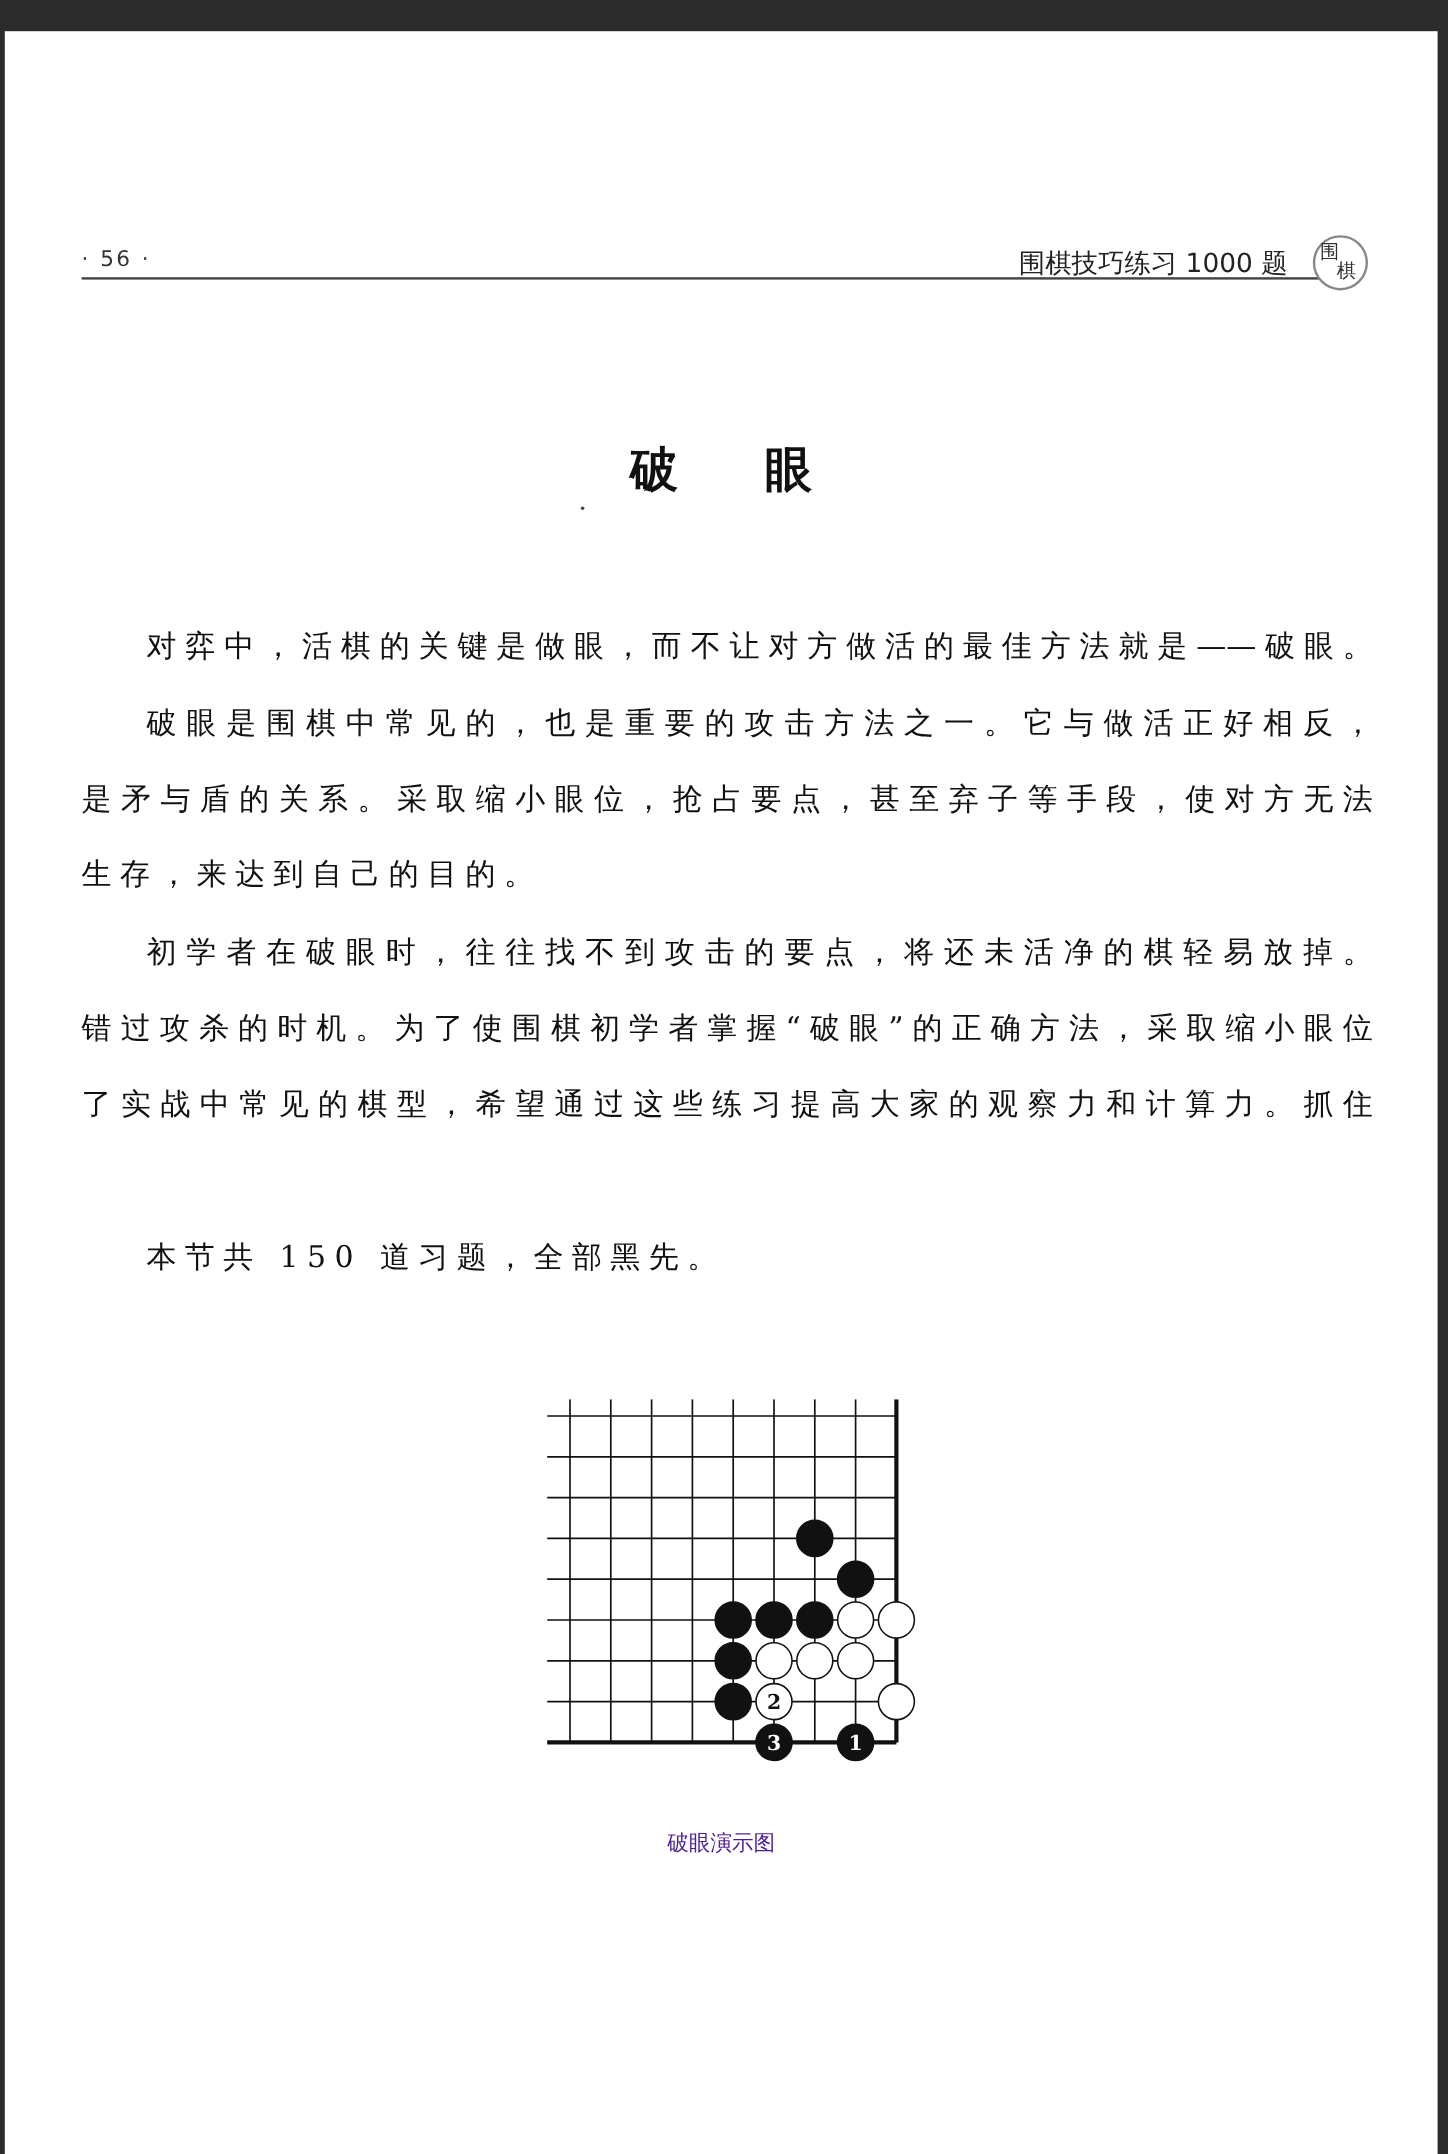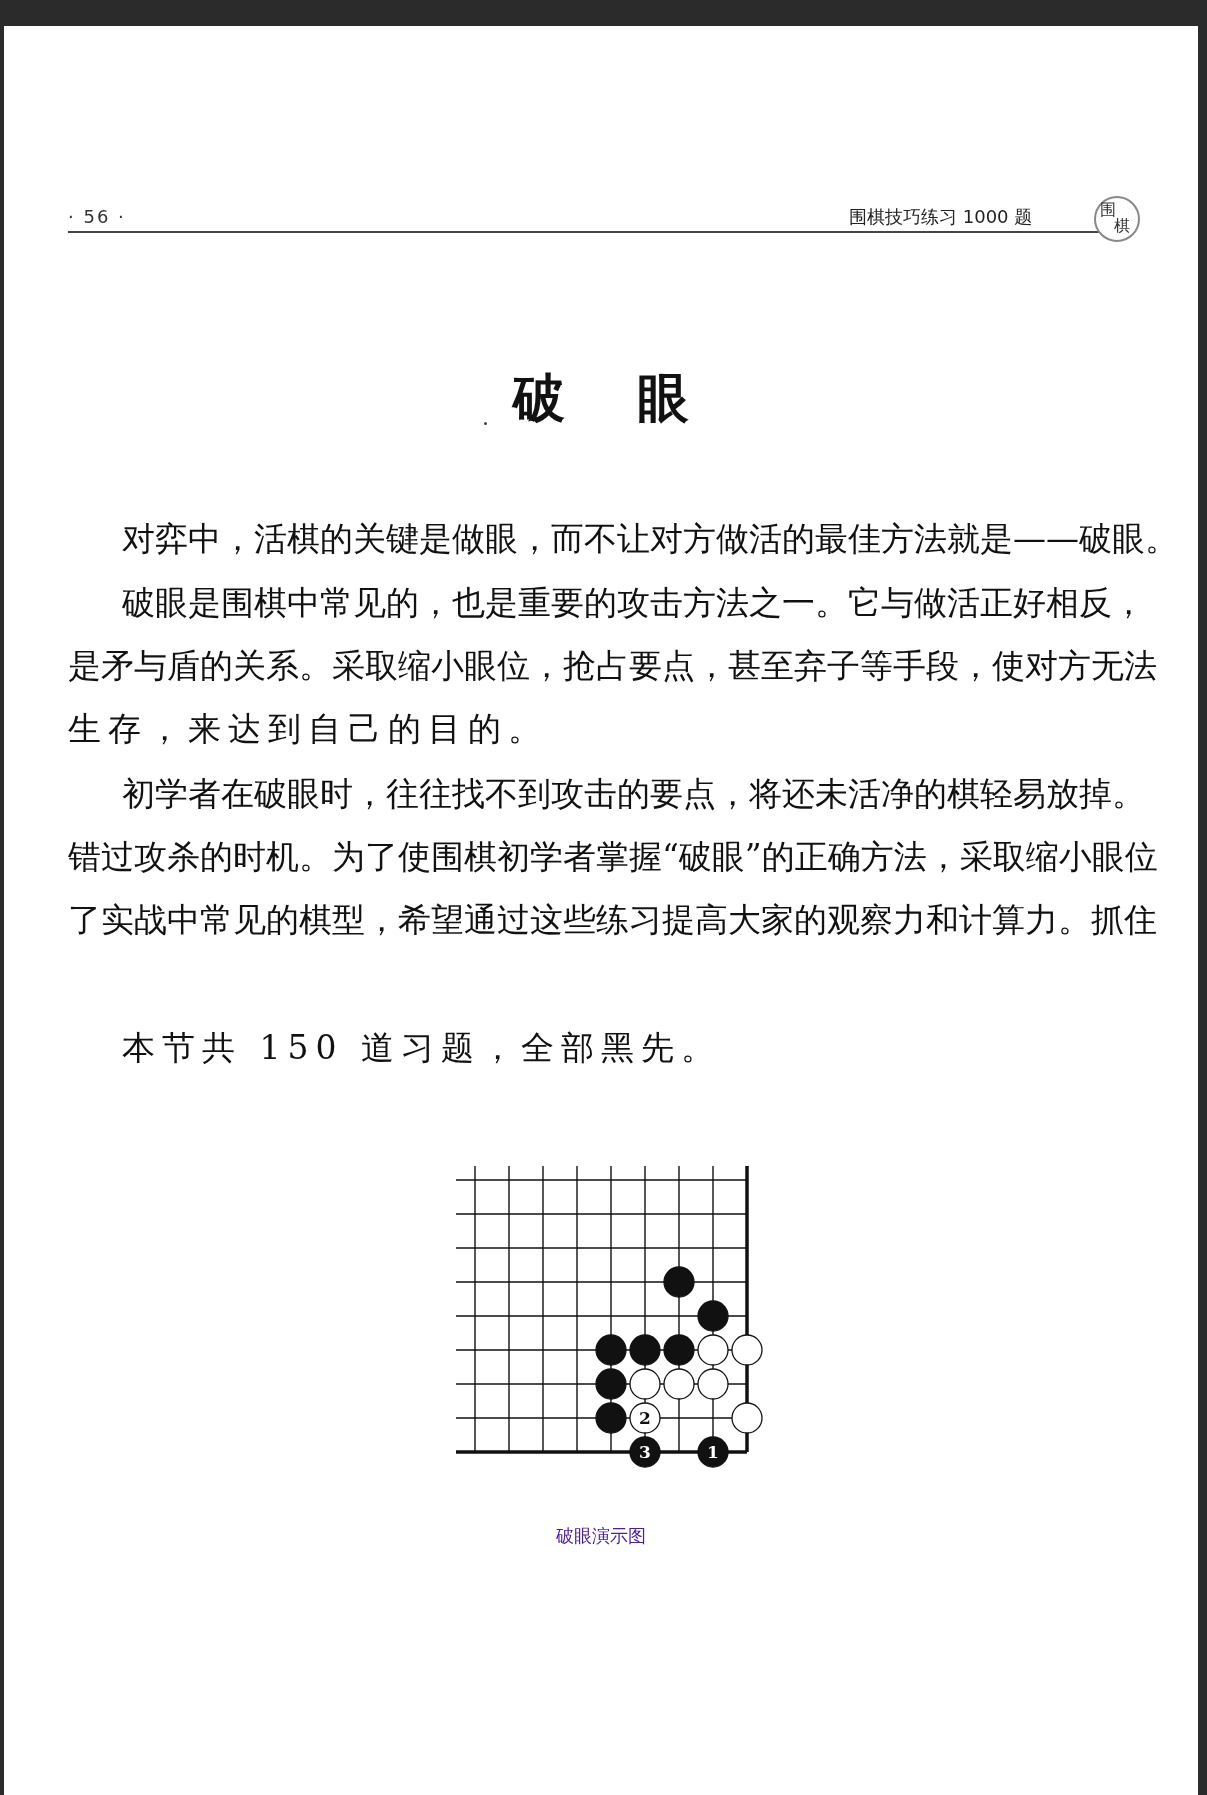--- a/index.html
+++ b/index.html
@@ -1,29 +1,29 @@
 <!DOCTYPE html>
 <html><head>
 <meta charset="utf-8">
 <style>
   html, body { margin:0; padding:0; }
   body { width:1207px; height:1795px; background:#2b2b2b; position:relative; overflow:hidden; }
   .page { position:absolute; left:4px; top:5px; width:1194px; height:1784px; background:#ffffff;margin-top:21px; }
   .abs { position:absolute; }
   .header-num { left:64px; top:180px; font-family:"DejaVu Sans", sans-serif; font-size:18px; color:#333; letter-spacing:2px; white-space:pre; }
-  .header-title { left:845px; top:179px; font-family:"DejaVu Sans", sans-serif; font-size:18px; color:#222; white-space:nowrap; }
+  .header-title { left:845px; top:179px; font-family:"DejaVu Sans", sans-serif; font-size:22px; color:#222; white-space:nowrap; }
   .header-rule { left:64px; top:205px; width:1035px; height:2px; background:#444; }
   .logo { left:1090px; top:170px; width:42px; height:42px; border:2px solid #888; border-radius:50%; background:#fff; }
   .logo span { position:absolute; font-family:"DejaVu Sans", sans-serif; color:#333; }
   .logo .l1 { left:4px; top:2px; font-size:16px; }
   .logo .l2 { left:18px; top:18px; font-size:16px; }
-  .title { left:0; width:1194px; top:338px; text-align:center; font-family:Liberation Mono, monospace; font-weight:bold; font-size:52px; color:#111; letter-spacing:0; }
+  .title { left:0; width:1194px; top:338px; text-align:center; font-family:Liberation Mono, monospace; font-weight:bold; font-size:40px; color:#111; letter-spacing:0; }
   .title span { margin:0 36px; }
   .dot { width:3px; height:3px; border-radius:50%; background:#444; }
-  .line { position:absolute; font-family:"DejaVu Serif", serif; font-size:33px; color:#111; white-space:nowrap; text-align:justify; text-align-last:justify; height:34px; line-height:34px; }
+  .line { position:absolute; font-family:"DejaVu Serif", serif; font-size:25px; color:#111; white-space:nowrap; text-align:justify; text-align-last:justify; height:34px; line-height:34px; }
   .line.full { left:64px; width:1076px; }
   .line.indent { left:118px; width:1022px; }
   .line.short { text-align:right; text-align-last:left; letter-spacing:7px; }
   .board { left:450px; top:1140px; width:330px; height:310px; }
   .caption { left:0; width:1194px; top:1498px; text-align:center; font-family:"DejaVu Sans", sans-serif; font-size:18px; color:#4c1d95; }
 </style>
 </head>
 <body>
 
 <div class="page">

